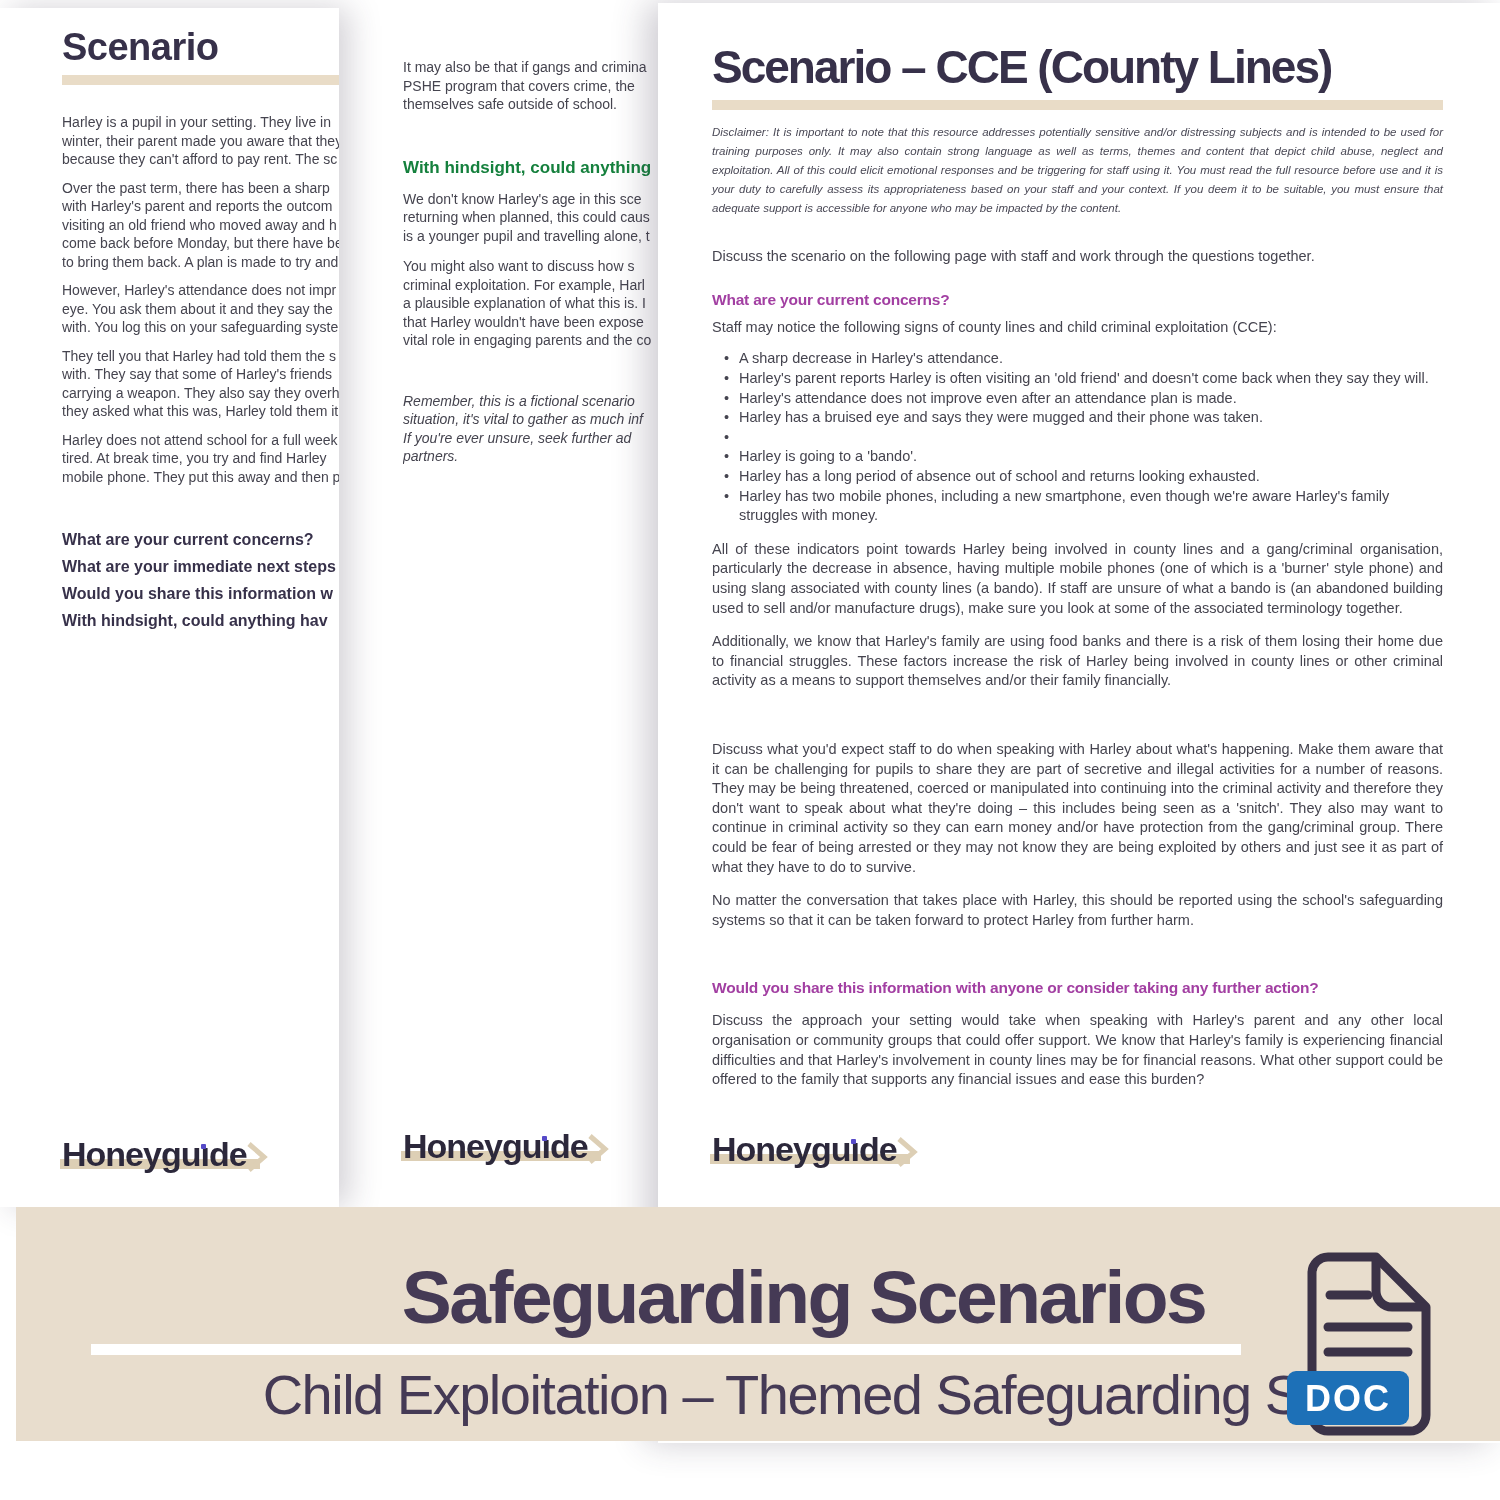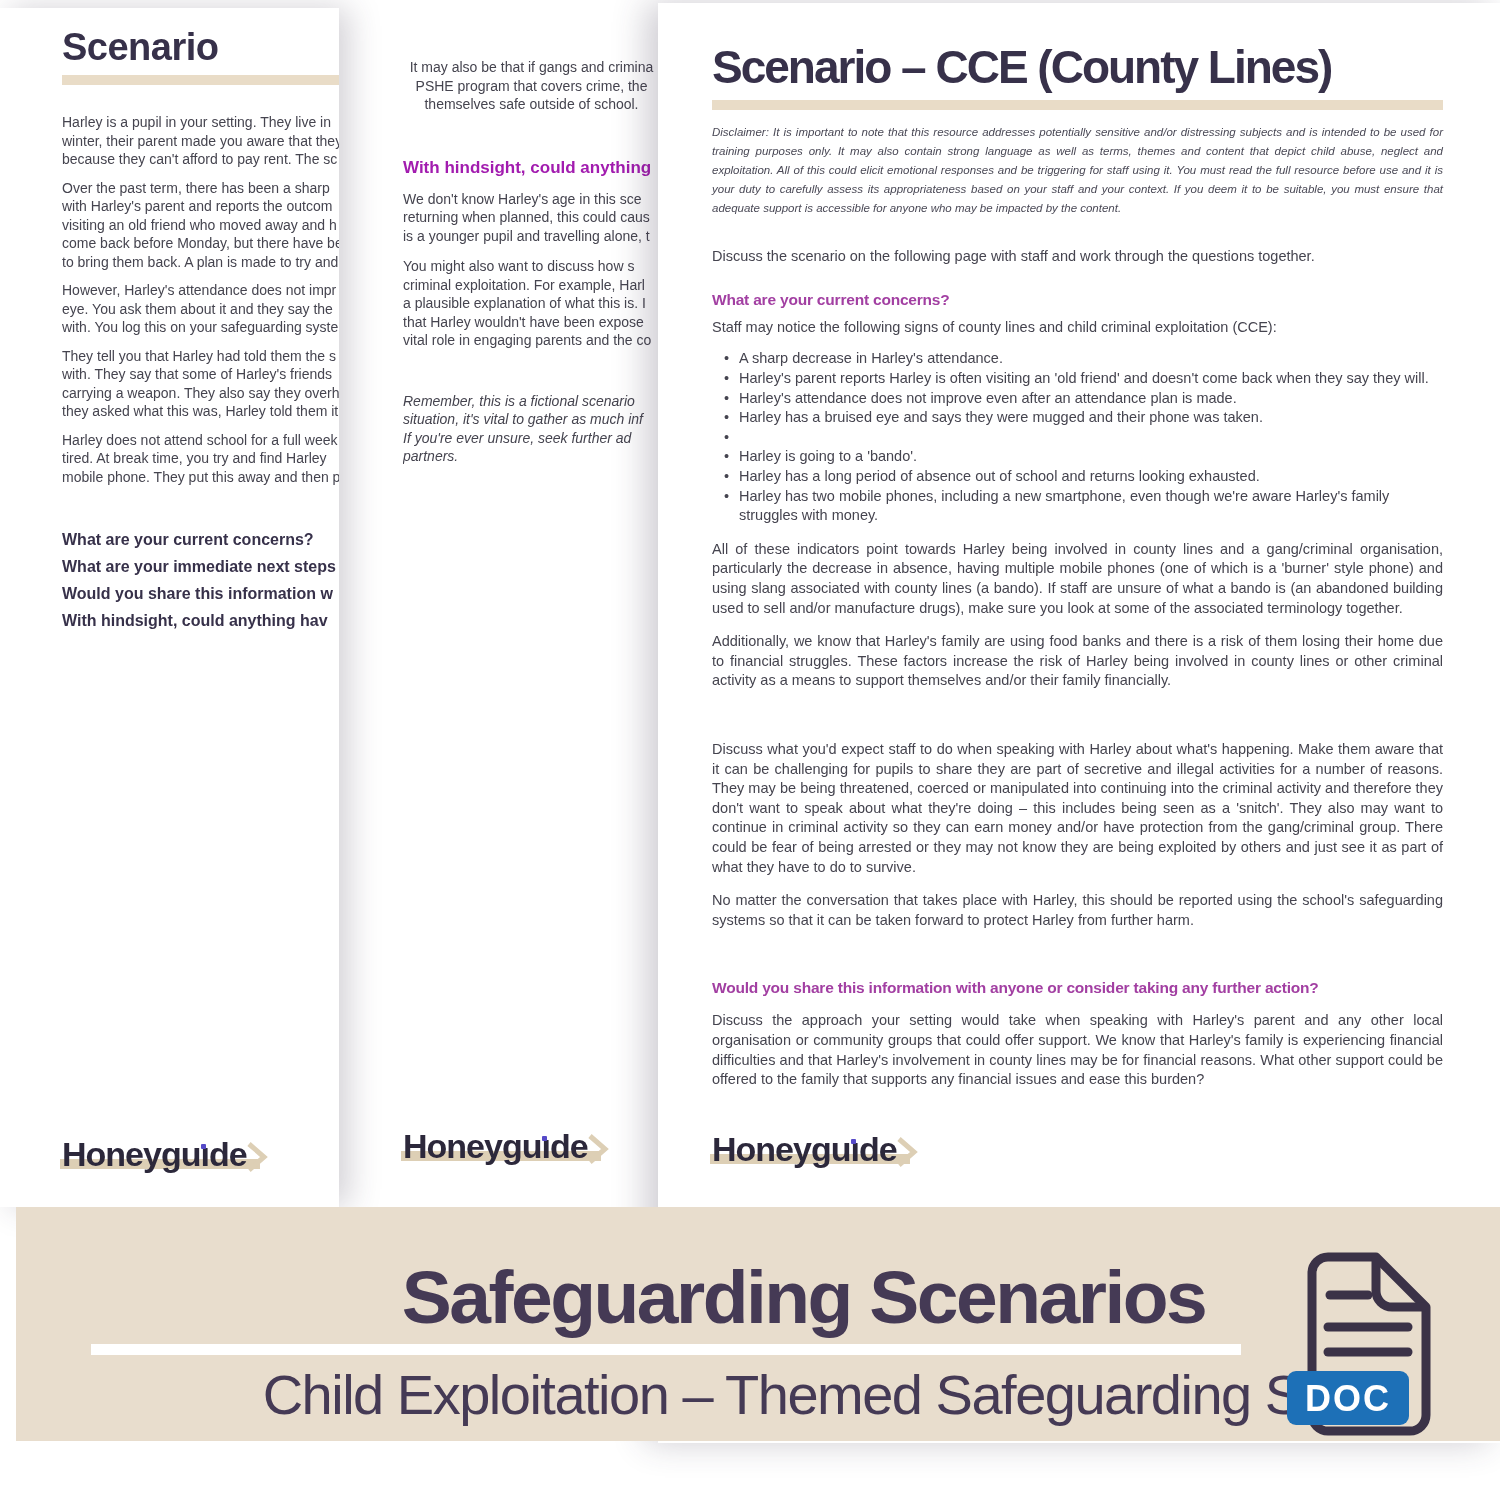--- a/index.html
+++ b/index.html
@@ -21,23 +21,23 @@
   .lp-title{font-size:38px;font-weight:bold;color:#37314a;line-height:1;letter-spacing:-.5px;}
   .rule{height:10px;background:#e9dcc7;margin-top:9px;}
   .lp-paras{margin-top:28px;}
   .clip-line{white-space:nowrap;overflow:hidden;font-size:14px;line-height:18.5px;color:#45444f;}
   .lp-para{margin-bottom:10px;}
   .lp-questions{margin-top:40px;}
   .q-line{white-space:nowrap;overflow:hidden;font-size:16px;font-weight:bold;color:#37314a;line-height:27px;}
 
   
   .mp-inner{padding:58px 0 0 73px;}
-  .mp-heading{font-size:17px;font-weight:bold;color:#a21caf;margin-top:44px;white-space:nowrap;overflow:hidden;}
+  .mp-heading{font-size:17px;font-weight:bold;color:#15803d;margin-top:44px;white-space:nowrap;overflow:hidden;}
   .mp-paras .lp-para{margin-top:12px;margin-bottom:0;}
-  .mp-top{margin-bottom:0;text-align:center;}
+  .mp-top{margin-bottom:0;}
   .mp-italic{margin-top:42px;}
   .mp-italic .clip-line{font-style:italic;}
 
   
   .rp-inner{padding:40px 57px 0 54px;}
   .rp-title{font-size:46px;font-weight:bold;color:#37314a;line-height:1.05;letter-spacing:-2px;white-space:nowrap;}
   .rp-disclaimer{margin-top:13px;font-size:11.5px;font-style:italic;line-height:19px;
     color:#4a4956;text-align:justify;}
   .rp-intro{margin-top:29px;font-size:14.5px;line-height:19.6px;color:#45444f;}
   .sections{margin-top:4px;}

